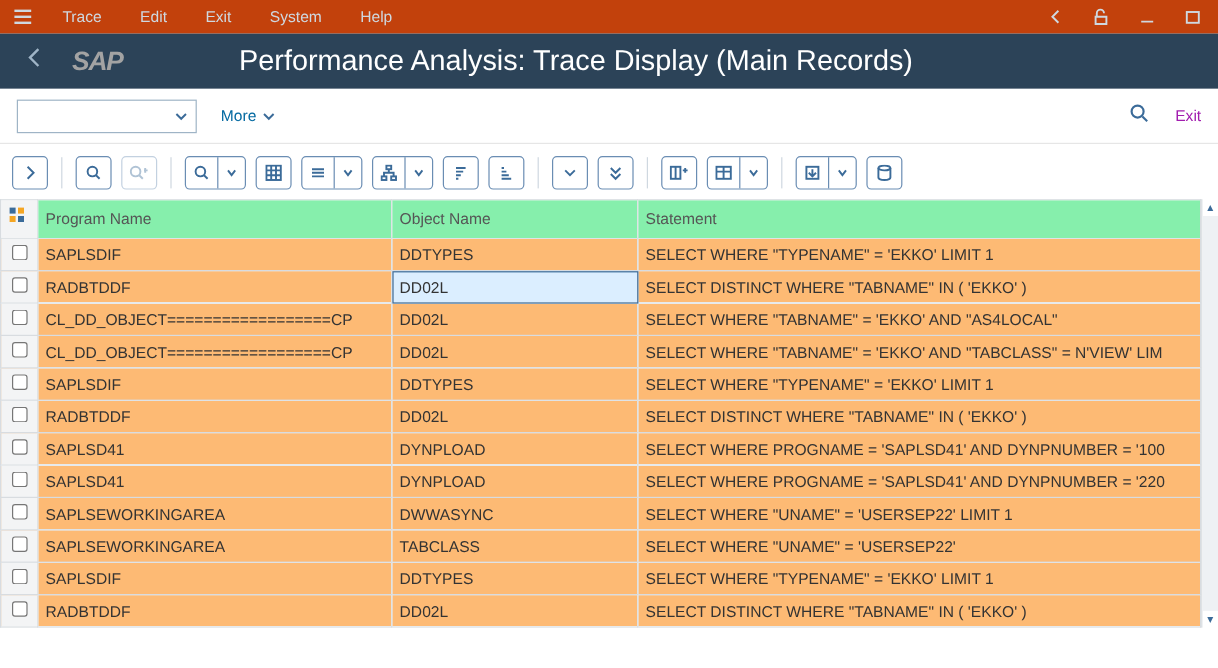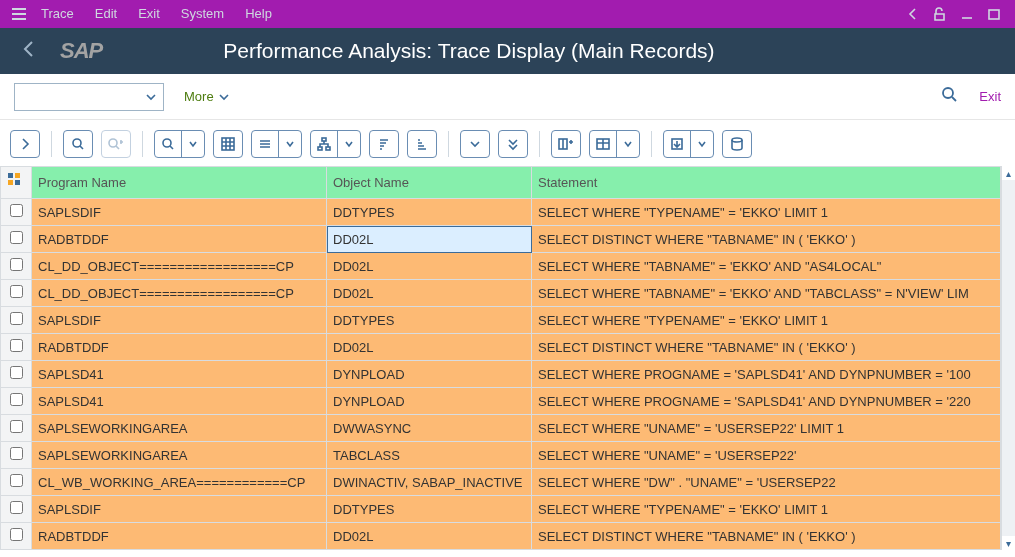--- a/index.html
+++ b/index.html
@@ -1,36 +1,36 @@
 <!DOCTYPE html>
 <html><head>
 <meta charset="utf-8">
 <style>
   * { box-sizing: border-box; margin: 0; padding: 0; }
   html, body { width: 1015px; height: 557px; font-family: Arial, sans-serif; font-size: 13px; overflow: hidden; background: #fff; color: #333; }
   
   
-  .menubar { background: #a21caf; height: 28px; display: flex; align-items: center; padding: 0 8px; gap: 1px; }
+  .menubar { background: #c2410c; height: 28px; display: flex; align-items: center; padding: 0 8px; gap: 12px; }
   .menubar .hamburger { display: flex; flex-direction: column; gap: 3px; padding: 4px; cursor: pointer; }
   .menubar .hamburger span { width: 14px; height: 2px; background: #cfd8e0; }
   .menubar .menu-item { color: #cfd8e0; padding: 4px 10px; cursor: pointer; border-bottom: 1px solid transparent; }
   .spacer { flex: 1; }
   .menubar .right-icon { color: #cfd8e0; padding: 4px 6px; cursor: pointer; display: flex; align-items: center; }
   .menubar svg { stroke: #cfd8e0; fill: none; stroke-width: 1.6; }
   
   
   .headerbar { background: #2c4358; height: 46px; display: flex; align-items: center; padding: 0 14px; gap: 16px; }
   .headerbar .back { color: #9fb4c6; font-size: 20px; cursor: pointer; padding: 4px 8px; }
   .headerbar .logo { font-weight: 900; font-size: 22px; color: #a3a3a3; letter-spacing: -1px; font-style: italic; }
-  .headerbar .title { color: #fff; font-size: 21px; font-weight: 400; margin-left: 105px; }
+  .headerbar .title { color: #fff; font-size: 24px; font-weight: 400; margin-left: 81px; }
   
   
   .subbar { background: #fff; height: 46px; display: flex; align-items: center; padding: 0 14px; gap: 20px; border-bottom: 1px solid #e6e6e6; }
   .subbar .dd { width: 150px; height: 28px; border: 1px solid #9fb4c6; display: flex; align-items: center; justify-content: flex-end; padding: 0 6px; cursor: pointer; }
-  .subbar .more { color: #4d7c0f; cursor: pointer; display: flex; align-items: center; gap: 4px; }
+  .subbar .more { color: #0369a1; cursor: pointer; display: flex; align-items: center; gap: 4px; }
   .subbar .search-icon { color: #3b6b99; cursor: pointer; }
   .subbar .exit { color: #a21caf; cursor: pointer; }
   
   
   .icontoolbar { background: #fff; padding: 10px 10px 8px 10px; display: flex; align-items: center; gap: 8px; }
   .ibtn { height: 28px; min-width: 30px; border: 1px solid #6a8db3; border-radius: 4px; display: flex; align-items: center; justify-content: center; cursor: pointer; padding: 0 5px; color: #3b6b99; background: #fff; }
   .ibtn.split { padding: 0; }
   .ibtn.split .seg { padding: 0 6px; height: 100%; display: flex; align-items: center; }
   .ibtn.split .seg + .seg { border-left: 1px solid #6a8db3; }
   .sep { width: 1px; height: 26px; background: #cfd8e0; margin: 0 3px; }
@@ -331,26 +331,20 @@
           <td>SELECT  WHERE "UNAME" = 'USERSEP22'  LIMIT 1</td>
         </tr>
         <tr>
           <td class="sel-col"><input type="checkbox" style=""></td>
           <td>SAPLSEWORKINGAREA</td>
           <td>TABCLASS</td>
           <td>SELECT <fda read="">  WHERE "UNAME" = 'USERSEP22'</fda></td>
         </tr>
         <tr>
           <td class="sel-col"><input type="checkbox" style=""></td>
-          <td>CL_WB_WORKING_AREA============CP</td>
-          <td>DWINACTIV, SABAP_INACTIVE</td>
-          <td>SELECT <fda read=""> <join>  WHERE "DW" . "UNAME" = 'USERSEP22</join></fda></td>
-        </tr>
-        <tr>
-          <td class="sel-col"><input type="checkbox" style=""></td>
           <td>SAPLSDIF</td>
           <td>DDTYPES</td>
           <td>SELECT  WHERE "TYPENAME" = 'EKKO'  LIMIT 1</td>
         </tr>
         <tr>
           <td class="sel-col"><input type="checkbox" style=""></td>
           <td>RADBTDDF</td>
           <td>DD02L</td>
           <td>SELECT DISTINCT  WHERE "TABNAME" IN ( 'EKKO'  )</td>
         </tr>

